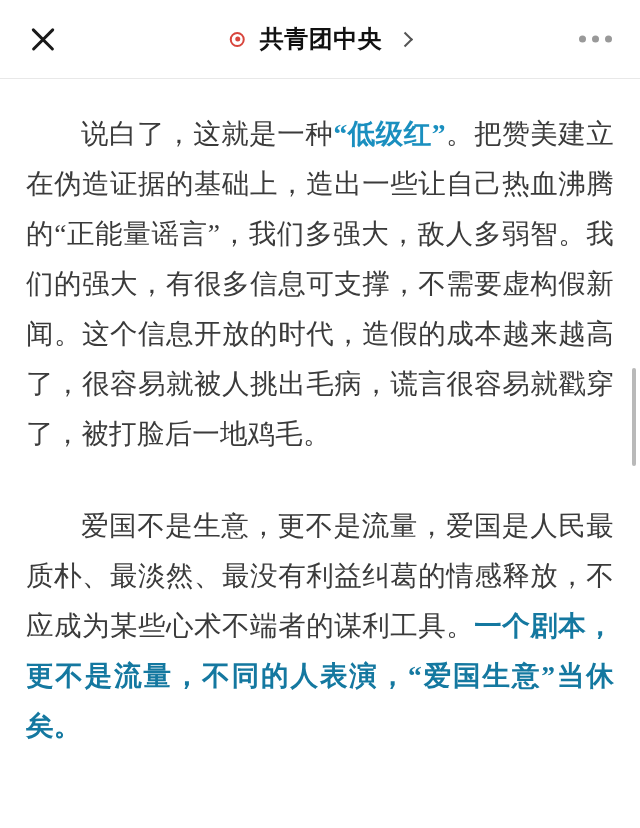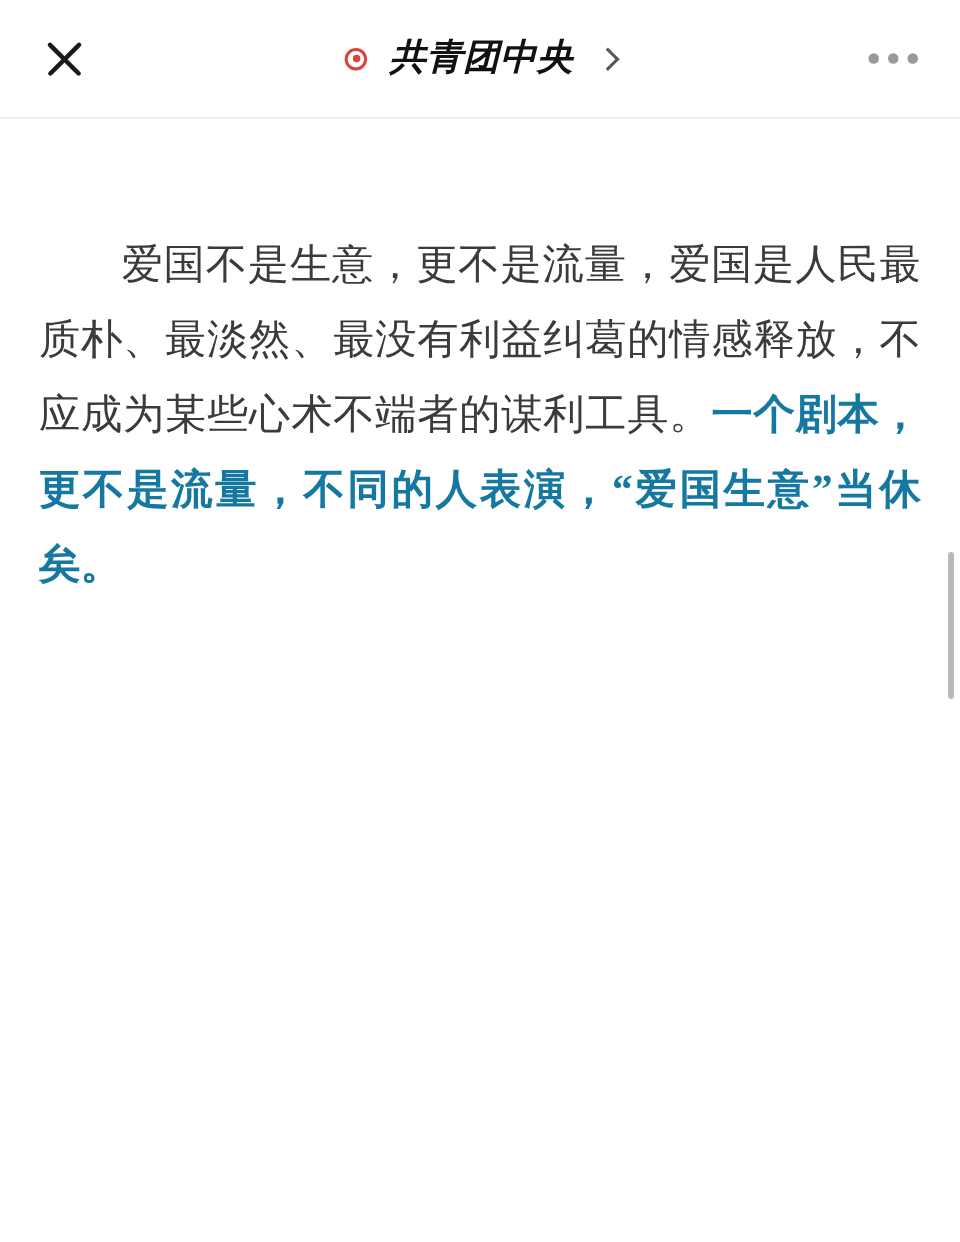--- a/index.html
+++ b/index.html
@@ -50,21 +50,20 @@
   .nav-center {
     position: absolute;
     left: 50%;
     top: 50%;
     transform: translate(-50%, -50%);
     display: flex;
     align-items: center;
     gap: 15px;
     white-space: nowrap;
     cursor: pointer;
-    font-style: italic;
   }
   .account-dot {
     width: 15px;
     height: 15px;
     border-radius: 50%;
     border: 2.4px solid #d8453c;
     box-sizing: border-box;
     position: relative;
     flex: none;
   }
@@ -167,17 +166,18 @@
   </div>
 
   <div class="nav-more">
     <i></i>
     <i></i>
     <i></i>
   </div>
 </div>
 
 <div class="article">
+  <p class="para"><span>说白了，这就是一种</span><span class="hl-blue">“低级红”</span><span>。把赞美建立在伪造证据的基础上，造出一些让自己热血沸腾的“正能量谣言”，我们多强大，敌人多弱智。我们的强大，有很多信息可支撑，不需要虚构假新闻。这个信息开放的时代，造假的成本越来越高了，很容易就被人挑出毛病，谎言很容易就戳穿了，被打脸后一地鸡毛。</span></p>
 
   <p class="para second"><span>爱国不是生意，更不是流量，爱国是人民最质朴、最淡然、最没有利益纠葛的情感释放，不应成为某些心术不端者的谋利工具。</span><span class="hl-blue-strong">一个剧本，更不是流量，不同的人表演，“爱国生意”当休矣。</span></p>
 </div>
 
 <div class="scroll-indicator"></div>
 
 </body></html>

